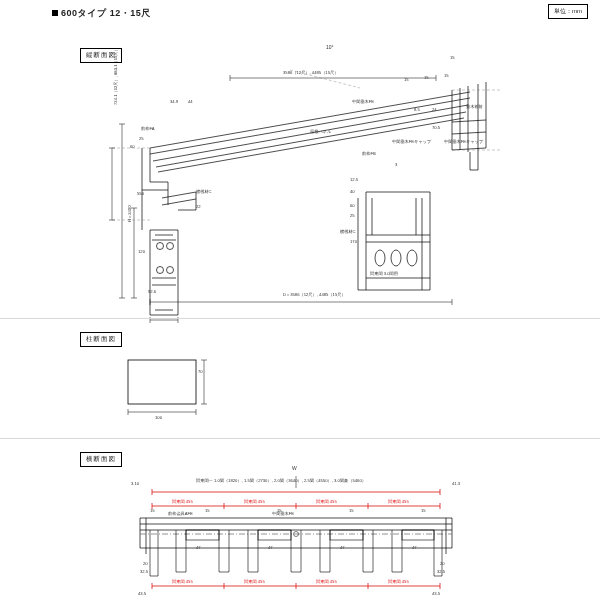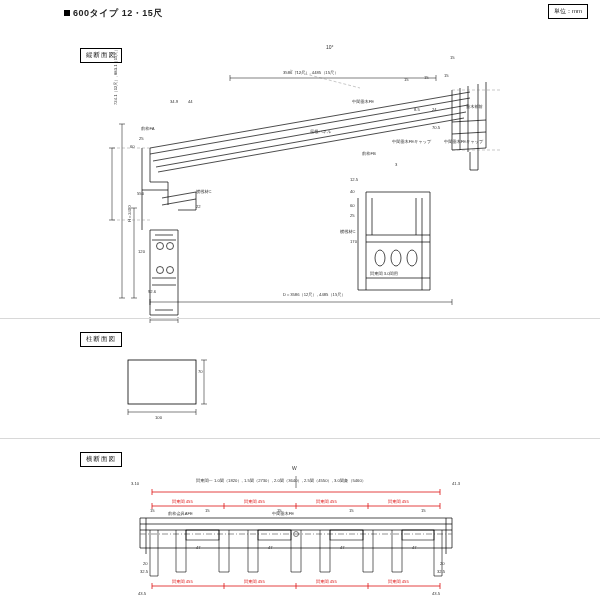--- a/index.html
+++ b/index.html
@@ -6,21 +6,21 @@
   body{
     width:600px;height:600px;
     background:#ffffff;
     font-family:"Liberation Sans", sans-serif;
     color:#222;
     position:relative;
     overflow:hidden;
   }
   .page{position:absolute;left:0;top:0;width:600px;height:600px;}
   
-  .abs{position:absolute;margin-left:12px;}
+  .abs{position:absolute;}
   .t{position:absolute;font-size:4.2px;line-height:1;color:#333;white-space:nowrap;}
   .t5{font-size:5px;}
   .red{color:#d11;}
   .label{
     position:absolute;border:1px solid #000;background:#fff;
     font-size:6.5px;padding:2px 5px;letter-spacing:1px;
   }
   
   #title{left:52px;top:7px;font-size:9px;font-weight:bold;letter-spacing:0.5px;}
   #title .sq{display:inline-block;width:6px;height:6px;background:#000;margin-right:3px;}

